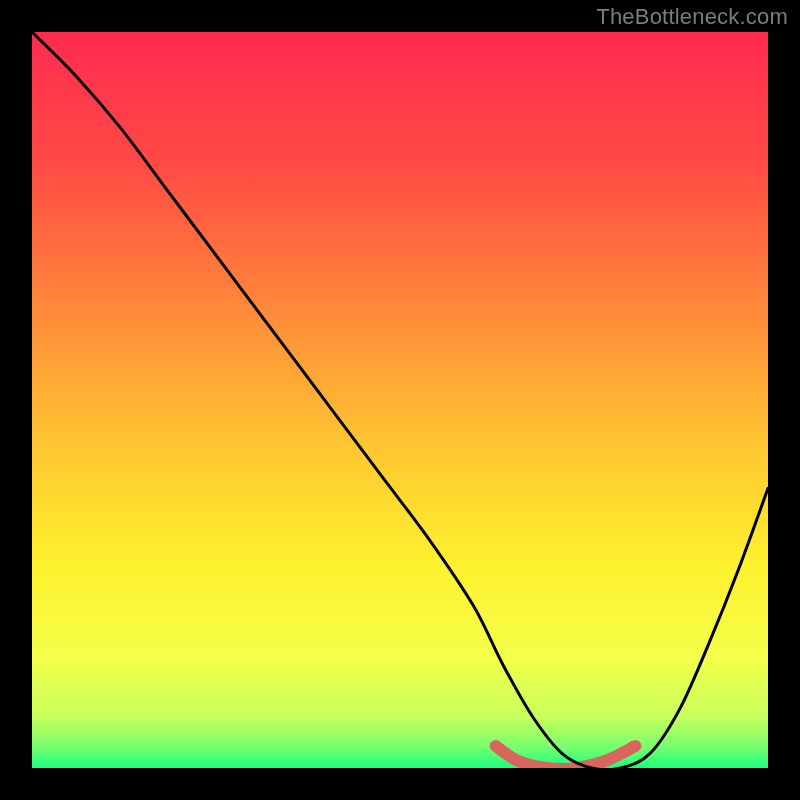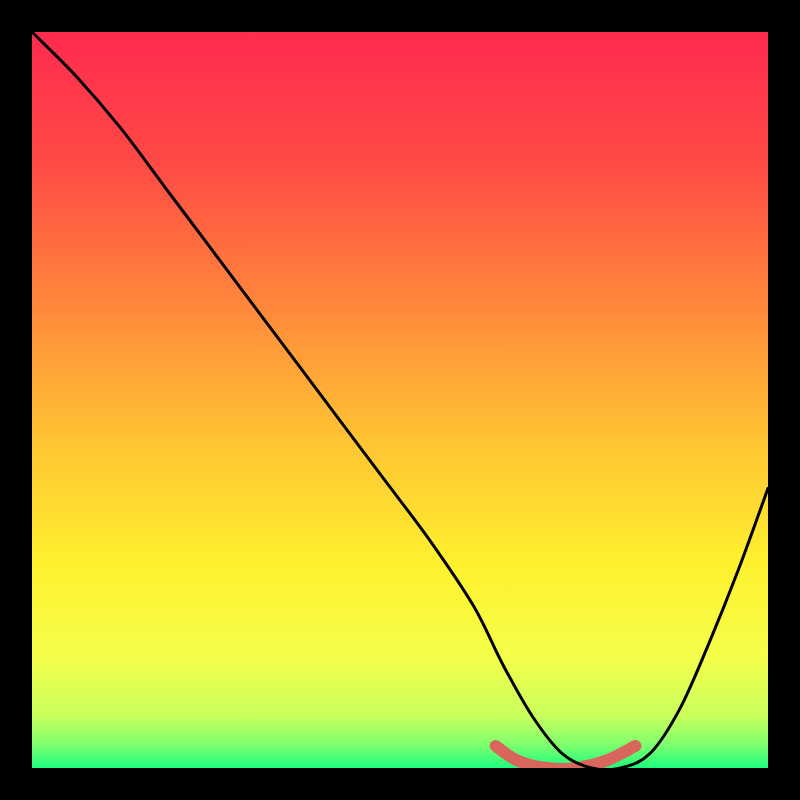--- a/index.html
+++ b/index.html
@@ -33,20 +33,21 @@
     top: 32px;
     width: 736px;
     height: 736px;
   }
   svg { display: block; }
 </style>
 </head>
 <body>
 
 <div class="frame">
+  <div class="watermark">TheBottleneck.com</div>
 
   <div class="plot-wrap">
     <svg id="chart-svg" viewBox="0 0 736 736" width="736" height="736">
       <defs>
         <linearGradient id="bg-grad" x1="0" y1="0" x2="0" y2="1">
             <stop offset="0%" stop-color="#ff2b4f"></stop>
             <stop offset="18%" stop-color="#ff4a45"></stop>
             <stop offset="38%" stop-color="#ff8a3a"></stop>
             <stop offset="55.00000000000001%" stop-color="#ffc233"></stop>
             <stop offset="72%" stop-color="#fff02e"></stop>

